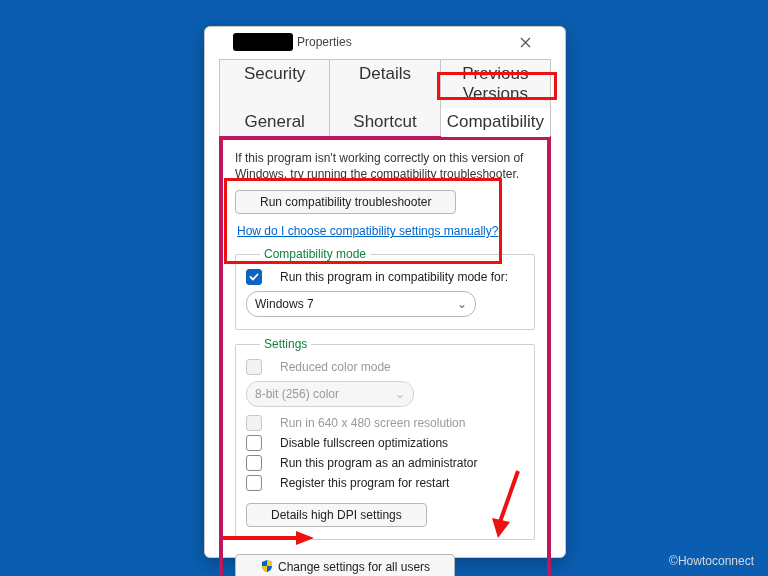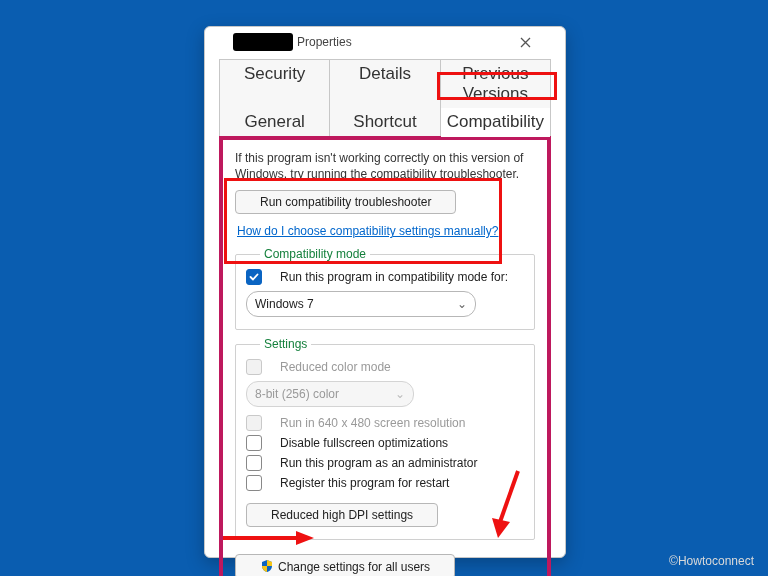--- a/index.html
+++ b/index.html
@@ -113,21 +113,21 @@
         </div>
         <div class="chk-row">
           <span class="chk"></span>
           <span class="lbl">Run this program as an administrator</span>
         </div>
         <div class="chk-row">
           <span class="chk"></span>
           <span class="lbl">Register this program for restart</span>
         </div>
 
-        <span class="btn" style="margin-top:8px;">Reduced high DPI settings</span>
+        <span class="btn" style="margin-top:8px;">Details high DPI settings</span>
       </div>
 
       <div style="margin-top:14px;">
         <span class="btn">
           <span class="shield">
             <svg width="14" height="14" viewBox="0 0 14 14">
                 <path d="M7 1 L12 3 V7 C12 10 9.5 12.5 7 13 C4.5 12.5 2 10 2 7 V3 Z" fill="#0a64c2"></path>
                 <path d="M7 1 L12 3 V7 H7 Z" fill="#f5c518"></path>
                 <path d="M7 7 H2 V7 C2 10 4.5 12.5 7 13 Z" fill="#f5c518"></path>
               </svg>

